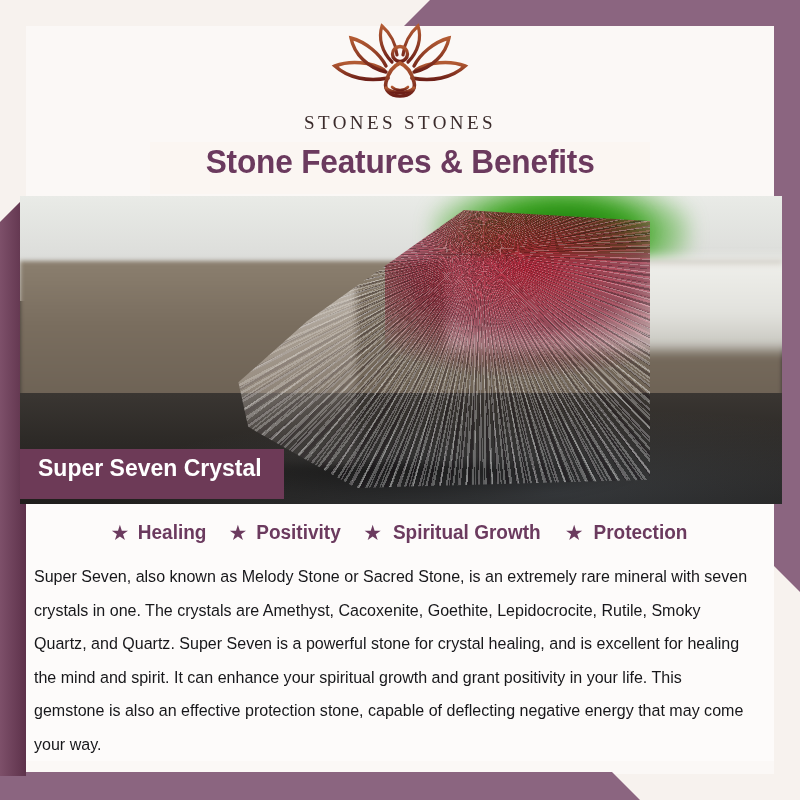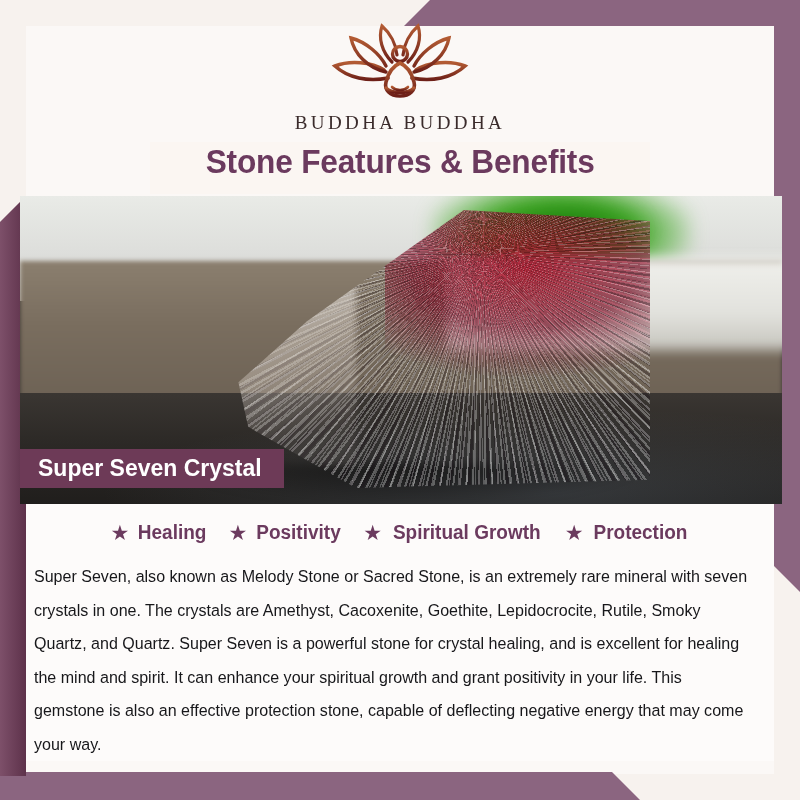--- a/index.html
+++ b/index.html
@@ -207,21 +207,21 @@
     width: 480px; height: 40px;
     background: radial-gradient(ellipse at 50% 0%, rgba(0,0,0,0.55) 0%, rgba(0,0,0,0) 70%);
     filter: blur(5px);
   }
 
   
   .stone-label {
     position: absolute;
     left: 20px; top: 449px;
     height: 38px;
-    padding: 0 22px 1px 18px;
+    padding: 0 22px 12px 18px;
     background: #6d3a57;
     display: flex;
     align-items: center;
     z-index: 5;
   }
   .stone-label-text {
     font-family: "Liberation Sans", sans-serif;
     font-weight: 700;
     font-size: 23px;
     color: #ffffff;
@@ -319,21 +319,21 @@
         <path d="M98 40 C108 30 112 16 108 4 C100 11 94 22 93 33" stroke-width="3.2"></path>
 
         <circle cx="90" cy="32" r="7.5" stroke-width="3.4"></circle>
 
         <path d="M90 41 C83 44 78 52 76 60 C74 68 80 74 90 74 C100 74 106 68 104 60 C102 52 97 44 90 41" stroke-width="3.6"></path>
 
         <path d="M76 66 C82 72 98 72 104 66" stroke-width="3.2"></path>
         <path d="M82 65 C86 69 94 69 98 65" stroke-width="2.6"></path>
       </g>
     </svg>
-    <span class="logo-wordmark">BUDDHA BUDDHA</span>
+    <span class="logo-wordmark">STONES STONES</span>
   </div>
 
   <div class="hero">
     <div class="hero-sky"></div>
     <div class="hero-green"></div>
     <div class="hero-green2"></div>
     <div class="hero-table"></div>
     <div class="hero-table-right"></div>
     <div class="hero-foreground"></div>
     <div class="hero-fg-sheen"></div>

